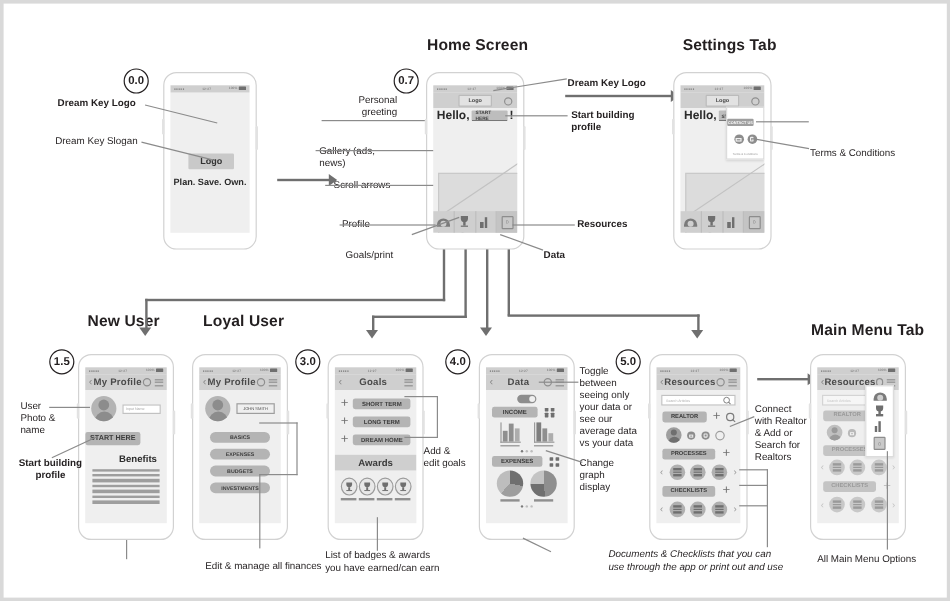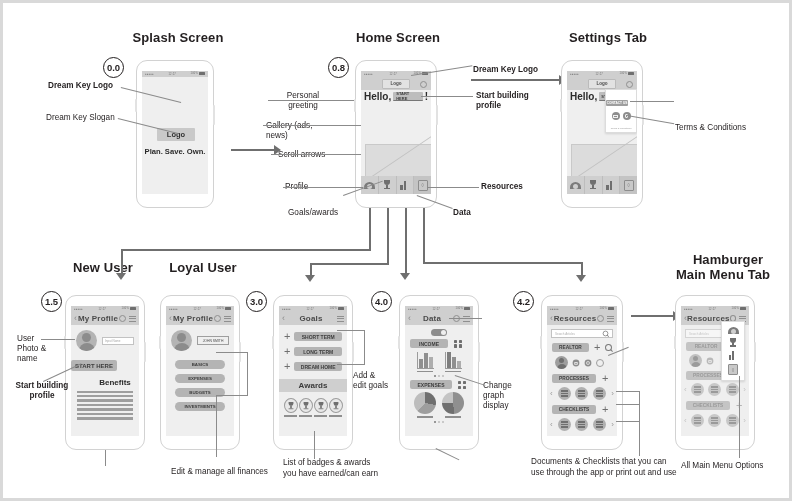--- a/index.html
+++ b/index.html
@@ -74,34 +74,32 @@
   .thin{background:#8b8b8b;}
   .tri{position:absolute;width:0;height:0;}
   .tri-d{border-left:5px solid transparent;border-right:5px solid transparent;border-top:7px solid #6f6f6f;}
   .tri-r{border-top:5px solid transparent;border-bottom:5px solid transparent;border-left:7px solid #6f6f6f;}
 </style>
 </head>
 <body>
 
 <div id="stage">
 
-  <div class="abs sect-title" style="left:110px;top:28px;width:130px;">Splash Screen</div>
   <div class="abs sect-title" style="left:540px;top:28px;width:130px;">Settings Tab</div>
   <div class="abs sect-title" style="left:330px;top:28px;width:130px;">Home Screen</div>
   <div class="abs sect-title" style="left:45px;top:258px;width:110px;">New User</div>
   <div class="abs sect-title" style="left:145px;top:258px;width:110px;">Loyal User</div>
-  <div class="abs sect-title" style="left:665px;top:250px;width:120px;">Hamburger</div>
   <div class="abs sect-title" style="left:655px;top:265px;width:130px;">Main Menu Tab</div>
 
   <div class="abs step" style="left:100px;top:54px;">0.0</div>
-  <div class="abs step" style="left:325px;top:54px;">0.8</div>
+  <div class="abs step" style="left:325px;top:54px;">0.7</div>
   <div class="abs step" style="left:38px;top:288px;">1.5</div>
   <div class="abs step" style="left:243px;top:288px;">3.0</div>
   <div class="abs step" style="left:368px;top:288px;">4.0</div>
-  <div class="abs step" style="left:510px;top:288px;">4.2</div>
+  <div class="abs step" style="left:510px;top:288px;">5.0</div>
 
   <div class="abs ln lnh" style="left:228px;top:146px;width:44px;"></div>
   <div class="abs tri tri-r" style="left:271px;top:142px;"></div>
 
   <div class="abs ln lnh" style="left:468px;top:76px;width:90px;"></div>
   <div class="abs tri tri-r" style="left:556px;top:72px;"></div>
 
   <div class="abs ln lnv" style="left:366px;top:190px;height:58px;"></div>
   <div class="abs ln lnh" style="left:118px;top:246px;width:250px;"></div>
   <div class="abs ln lnv" style="left:118px;top:246px;height:27px;"></div>
@@ -177,30 +175,30 @@
               <u style="left:3.2px;height:9px;"></u>
             </span>
         </div>
         <div class="tab dim">
             <span class="ic-book">()</span>
           </div>
       </div>
     </div>
   </div>
 
-  <div class="abs anno" style="left:272px;top:88px;width:56px;white-space:pre-line;text-align:center;">Personal
+  <div class="abs anno" style="left:272px;top:76px;width:56px;white-space:pre-line;text-align:right;">Personal
 greeting</div>
   <div class="abs ln thin" style="left:265px;top:97px;width:86px;height:1px;"></div>
   <div class="abs anno" style="left:263px;top:118px;width:70px;">Gallery (ads, news)</div>
   <div class="abs ln thin" style="left:260px;top:122px;width:98px;height:1px;"></div>
   <div class="abs anno" style="left:275px;top:147px;width:60px;">Scroll arrows</div>
   <div class="abs ln thin" style="left:268px;top:151px;width:90px;height:1px;"></div>
   <div class="abs anno" style="left:282px;top:179px;width:40px;">Profile</div>
   <div class="abs ln thin" style="left:280px;top:184px;width:80px;height:1px;"></div>
-  <div class="abs anno" style="left:285px;top:205px;width:62px;">Goals/awards</div>
+  <div class="abs anno" style="left:285px;top:205px;width:62px;">Goals/print</div>
   <div class="abs ln thin" style="left:340px;top:192px;width:42px;height:1px;transform:rotate(-20deg);transform-origin:0 0;"></div>
   <div class="abs anno-b" style="left:470px;top:62px;width:90px;">Dream Key Logo</div>
   <div class="abs ln thin" style="left:408px;top:72px;width:62px;height:1px;transform:rotate(-9deg);transform-origin:0 0;"></div>
   <div class="abs anno-b" style="left:473px;top:88px;width:70px;white-space:pre-line;">Start building
 profile</div>
   <div class="abs ln thin" style="left:418px;top:93px;width:52px;height:1px;"></div>
   <div class="abs anno-b" style="left:478px;top:179px;width:60px;">Resources</div>
   <div class="abs ln thin" style="left:424px;top:184px;width:52px;height:1px;"></div>
   <div class="abs anno-b" style="left:450px;top:205px;width:40px;">Data</div>
   <div class="abs ln thin" style="left:414px;top:192px;width:38px;height:1px;transform:rotate(20deg);transform-origin:0 0;"></div>
@@ -420,21 +418,21 @@
       </div>
     </div>
   </div>
 
   <div class="abs ln thin" style="left:334px;top:327px;width:28px;height:1px;"></div>
   <div class="abs ln thin" style="left:361px;top:327px;width:1px;height:35px;"></div>
   <div class="abs ln thin" style="left:334px;top:361px;width:28px;height:1px;"></div>
   <div class="abs anno" style="left:350px;top:368px;width:40px;white-space:pre-line;">Add &amp;
 edit goals</div>
   <div class="abs ln thin" style="left:311px;top:428px;width:1px;height:28px;"></div>
-  <div class="abs cap" style="left:280px;top:455px;width:150px;white-space:pre-line;">List of badges &amp; awards
+  <div class="abs cap" style="left:268px;top:455px;width:150px;white-space:pre-line;">List of badges &amp; awards
 you have earned/can earn</div>
 
   <div class="phone" style="left:396px;top:292px;width:80px;height:155px;">
     <div class="scr">
       <div class="statusbar">
         <span class="sb-l">●●●●●</span>
         <span class="sb-c">12:27</span>
         <span class="sb-r"><span>100%</span><i class="sb-bat"></i></span>
       </div>
       <div class="appbar" style="height:13px;padding:0 3px;">
@@ -501,20 +499,27 @@
           <i style="display:block;width:16px;height:1.4px;background:#8f8f8f;margin-top:2px;"></i>
         </div>
       </div>
       <div class="dots" style="margin-top:3px;">
           <i class="on"></i>
           <i></i>
           <i></i>
         </div>
     </div>
   </div>
+  <div class="abs anno" style="left:480px;top:302px;width:56px;white-space:pre-line;">Toggle
+between
+seeing only
+your data or
+see our
+average data
+vs your data</div>
   <div class="abs ln thin" style="left:446px;top:315px;width:33px;height:1px;"></div>
   <div class="abs anno" style="left:480px;top:378px;width:50px;white-space:pre-line;">Change
 graph
 display</div>
   <div class="abs ln thin" style="left:452px;top:372px;width:32px;height:1px;transform:rotate(18deg);transform-origin:0 0;"></div>
   <div class="abs ln thin" style="left:433px;top:445px;width:26px;height:1px;transform:rotate(26deg);transform-origin:0 0;"></div>
 
   <div class="phone" style="left:538px;top:292px;width:82px;height:155px;">
     <div class="scr">
       <div class="statusbar">
@@ -591,28 +596,33 @@
           </span>
         <span class="doc-circle">
             <i></i>
             <i></i>
             <i></i>
           </span>
         <span style="font-size:8px;color:#9a9a9a;line-height:1;">›</span>
       </div>
     </div>
   </div>
+  <div class="abs anno" style="left:626px;top:333px;width:54px;white-space:pre-line;">Connect
+with Realtor
+&amp; Add or
+Search for
+Realtors</div>
   <div class="abs ln thin" style="left:605px;top:352px;width:22px;height:1px;transform:rotate(-22deg);transform-origin:0 0;"></div>
 
   <div class="abs ln thin" style="left:613px;top:388px;width:24px;height:1px;"></div>
   <div class="abs ln thin" style="left:636px;top:388px;width:1px;height:14px;"></div>
   <div class="abs ln thin" style="left:613px;top:401px;width:24px;height:1px;"></div>
   <div class="abs ln thin" style="left:613px;top:418px;width:24px;height:1px;"></div>
   <div class="abs ln thin" style="left:636px;top:401px;width:1px;height:52px;"></div>
-  <div class="abs cap" style="left:528px;top:454px;width:210px;white-space:pre-line;">Documents &amp; Checklists that you can
+  <div class="abs cap" style="left:504px;top:454px;width:210px;white-space:pre-line;font-style:italic;">Documents &amp; Checklists that you can
 use through the app or print out and use</div>
 
   <div class="phone" style="left:672px;top:292px;width:80px;height:155px;">
     <div class="scr">
       <div class="statusbar">
         <span class="sb-l">●●●●●</span>
         <span class="sb-c">12:27</span>
         <span class="sb-r"><span>100%</span><i class="sb-bat"></i></span>
       </div>
       <div class="appbar" style="height:13px;padding:0 3px;">

